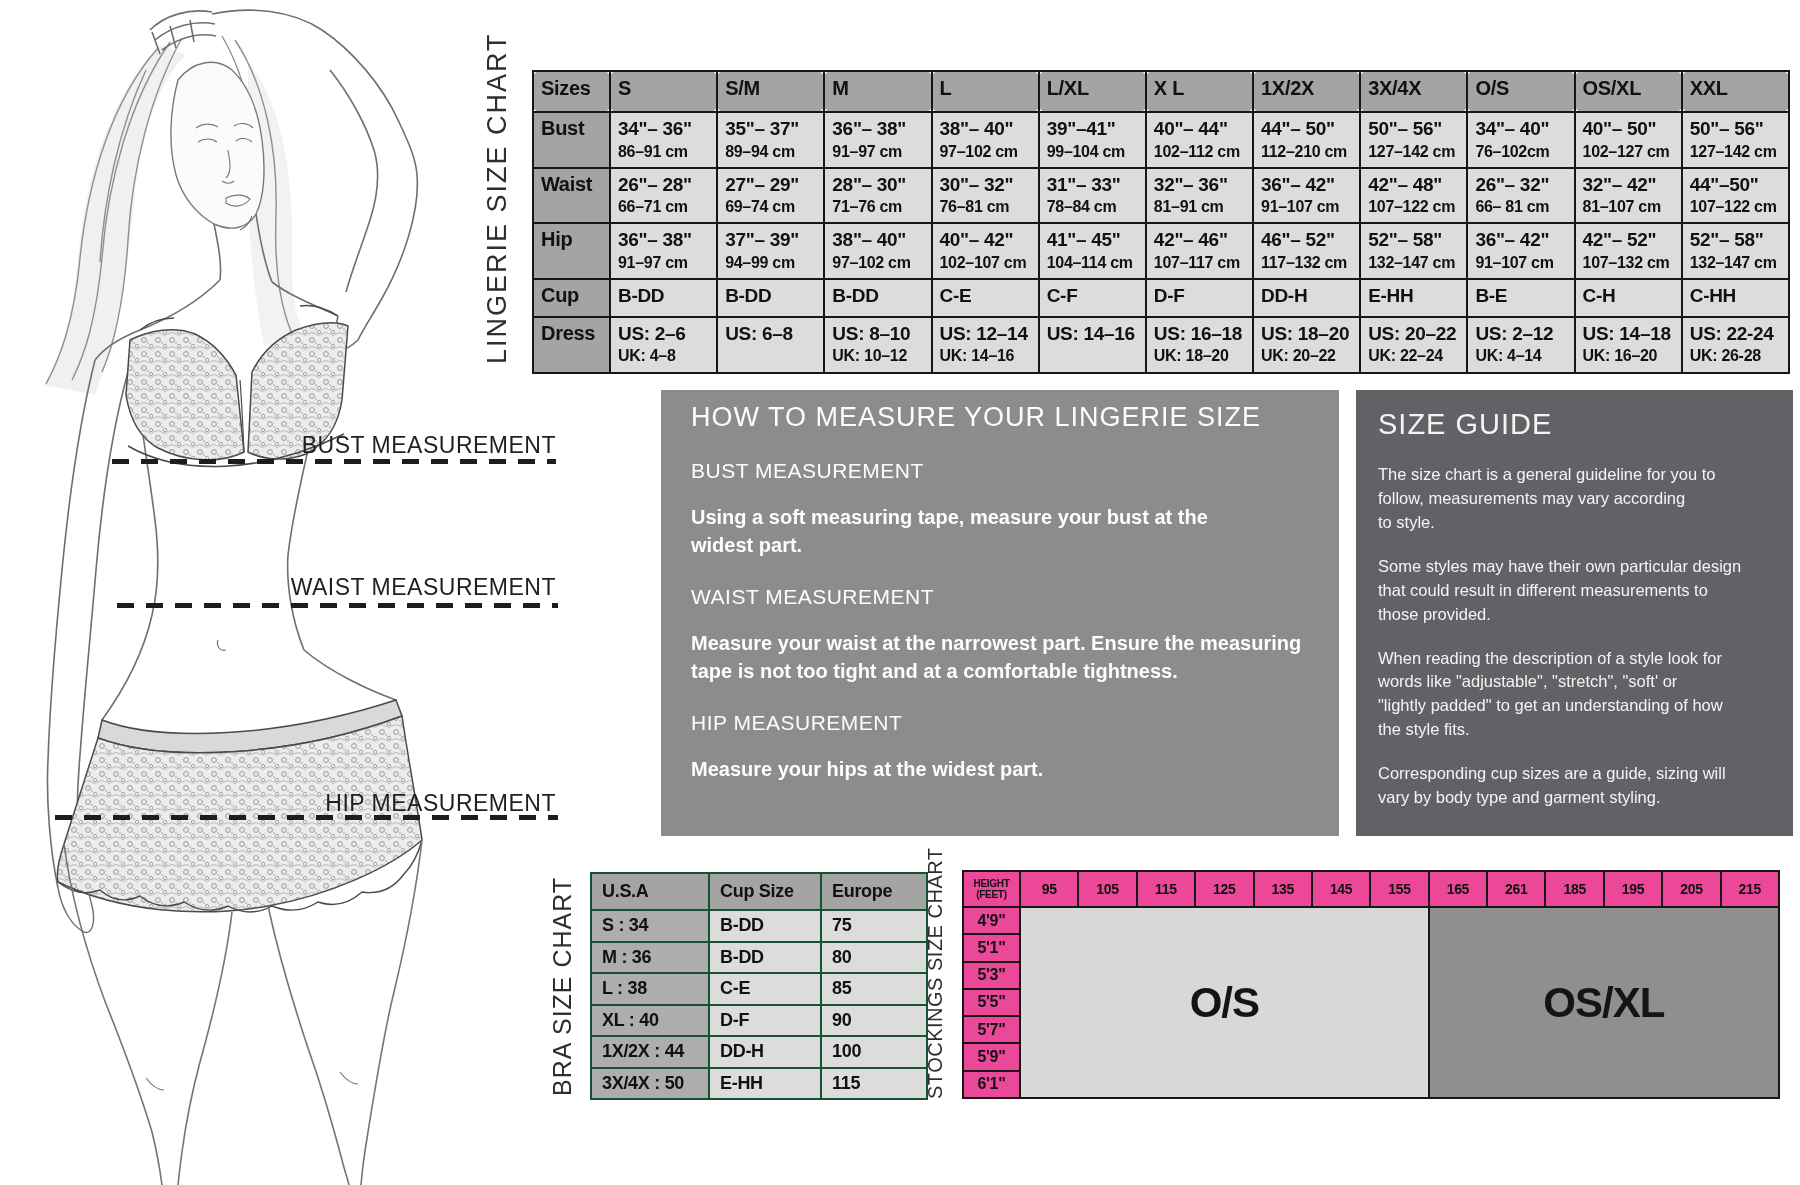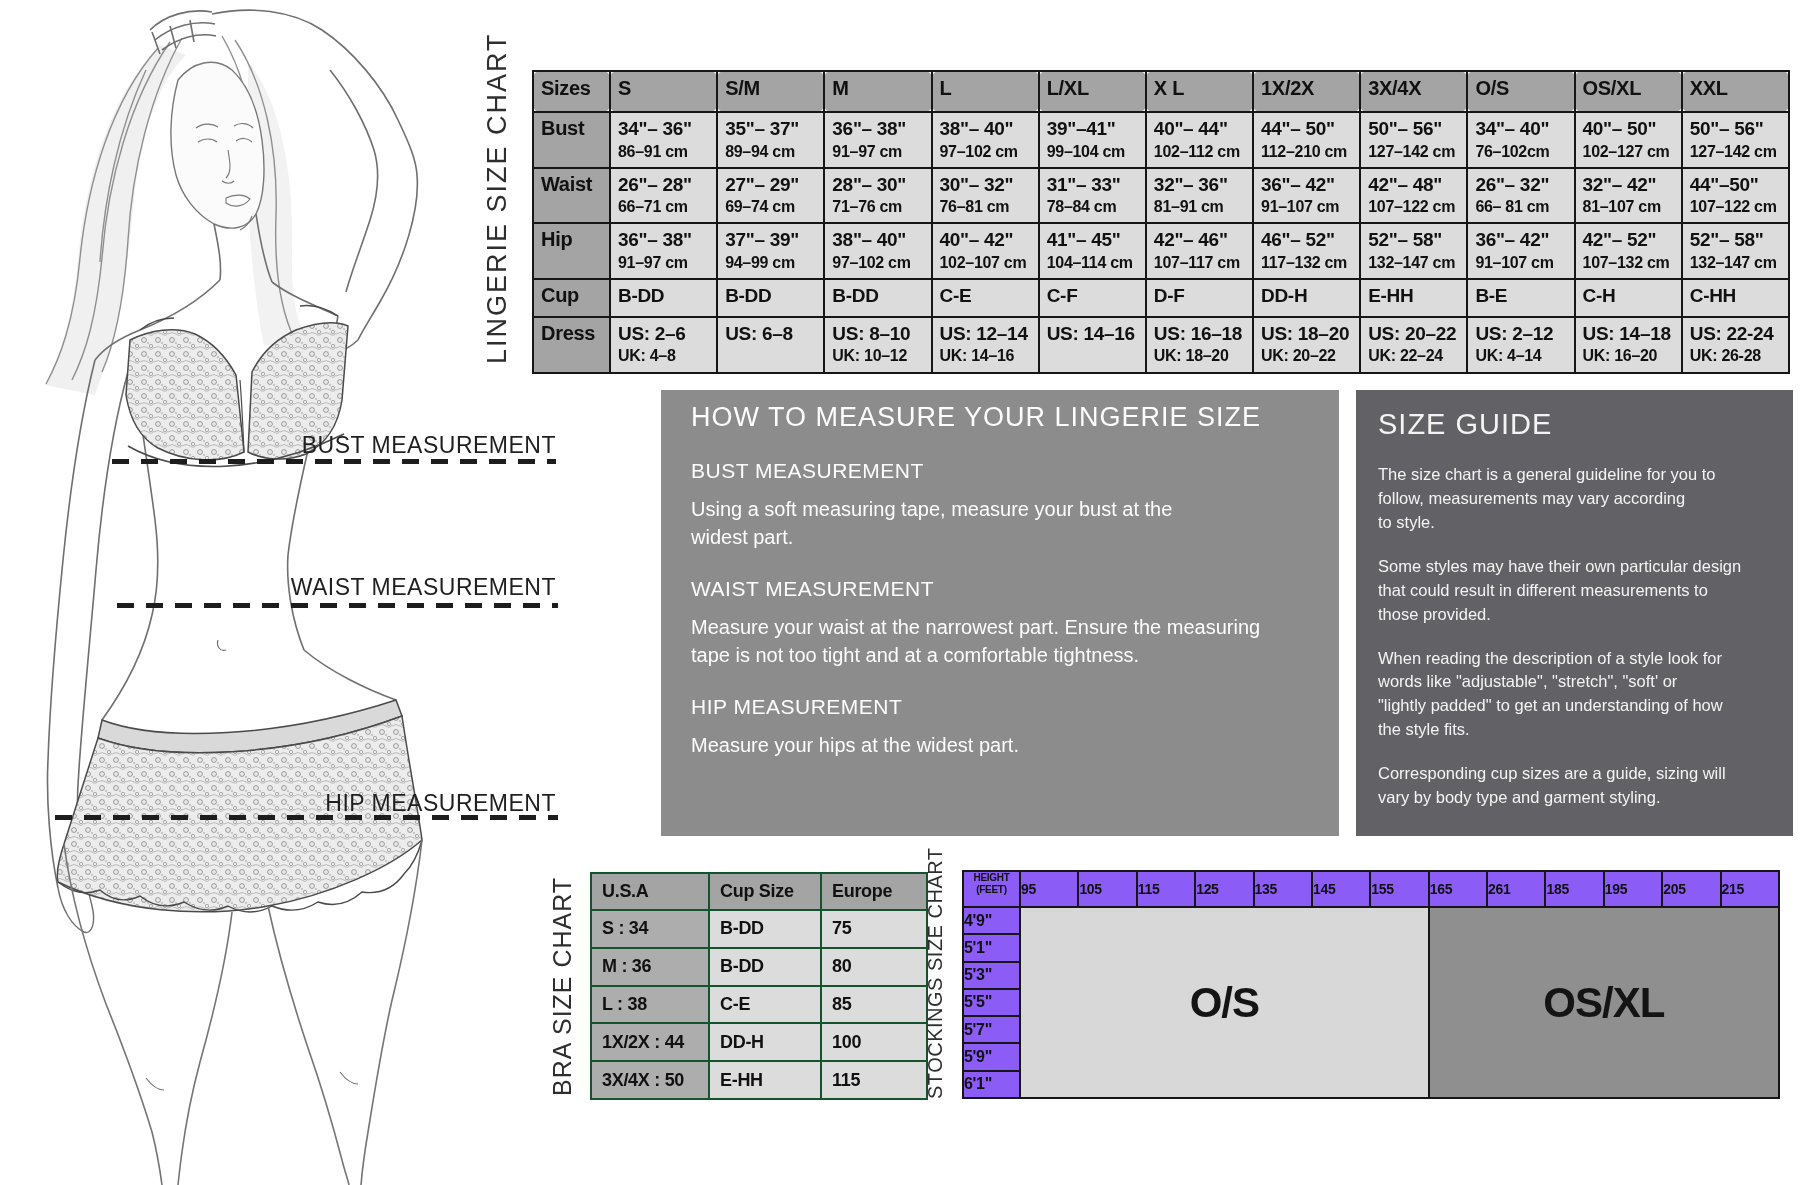--- a/index.html
+++ b/index.html
@@ -37,21 +37,21 @@
   .lr-bust{height:54px}.lr-waist{height:54px}.lr-hip{height:52px}.lr-cup{height:38px}.lr-dress{height:56px}
   .lr-dress .l2{font-size:18px;}
   .lr-dress .l1{font-size:18px;}
 
   
   #measure-box{position:absolute;left:661px;top:390px;width:678px;height:446px;
     background:var(--measure-bg);color:#fdfdfd;box-sizing:border-box;
     padding:12px 30px;overflow:hidden;}
   #measure-box .mb-title{font-size:27px;font-weight:400;letter-spacing:1px;margin-bottom:14px;}
   .mb-heading{font-size:21px;font-weight:400;margin-top:26px;letter-spacing:.5px;}
-  .mb-body{font-size:20px;font-weight:400;line-height:1.4;margin-top:12px;white-space:pre-line;}
+  .mb-body{font-size:20px;font-weight:700;line-height:1.4;margin-top:20px;white-space:pre-line;}
 
   
   #guide-box{position:absolute;left:1356px;top:390px;width:437px;height:446px;
     background:var(--guide-bg);color:#f4f4f4;box-sizing:border-box;
     padding:18px 22px;overflow:hidden;}
   #guide-box .gb-title{font-size:29px;font-weight:400;letter-spacing:1px;margin-bottom:22px;}
   .gb-para{font-size:16.5px;font-weight:400;line-height:1.45;margin:0 0 20px;white-space:pre-line;}
 
   
   #bra-table{position:absolute;left:590px;top:872px;width:336px;height:228px;
@@ -60,21 +60,21 @@
     padding:3px 10px;text-align:left;vertical-align:middle;letter-spacing:-.3px;}
   #bra-table thead th{background:var(--hdr-gray);height:29px;}
   #bra-table tbody th{background:var(--bra-col);}
   #bra-table tbody td{background:var(--cell-gray);}
 
   
   #stockings-grid{position:absolute;left:962px;top:870px;width:818px;height:229px;
     display:grid;grid-template-columns:55px repeat(13,1fr);
     grid-template-rows:34px repeat(7,1fr);
     background:#161616;gap:2px;border:2px solid #161616;box-sizing:border-box;}
-  .sg-cell{background:#8b5cf6;display:flex;align-items:center;justify-content:flex-start;
+  .sg-cell{background:#ec4899;display:flex;align-items:center;justify-content:center;
     font-weight:700;letter-spacing:-.3px;}
   .sg-corner{flex-direction:column;font-size:10px;line-height:1.15;text-align:center;}
   .sg-weight{font-size:14px;}
   .sg-height{font-size:16px;}
   .sg-region{display:flex;align-items:center;justify-content:center;
     font-size:42px;font-weight:700;color:#141414;letter-spacing:-1px;}
 
   
   #figure-svg{position:absolute;left:0;top:0;}
 </style>
@@ -477,20 +477,25 @@
       </tr>
       <tr>
         <th>M : 36</th>
         <td>B-DD</td>
         <td>80</td>
       </tr>
       <tr>
         <th>L : 38</th>
         <td>C-E</td>
         <td>85</td>
+      </tr>
+      <tr>
+        <th>XL : 40</th>
+        <td>D-F</td>
+        <td>90</td>
       </tr>
       <tr>
         <th>1X/2X : 44</th>
         <td>DD-H</td>
         <td>100</td>
       </tr>
       <tr>
         <th>3X/4X : 50</th>
         <td>E-HH</td>
         <td>115</td>

